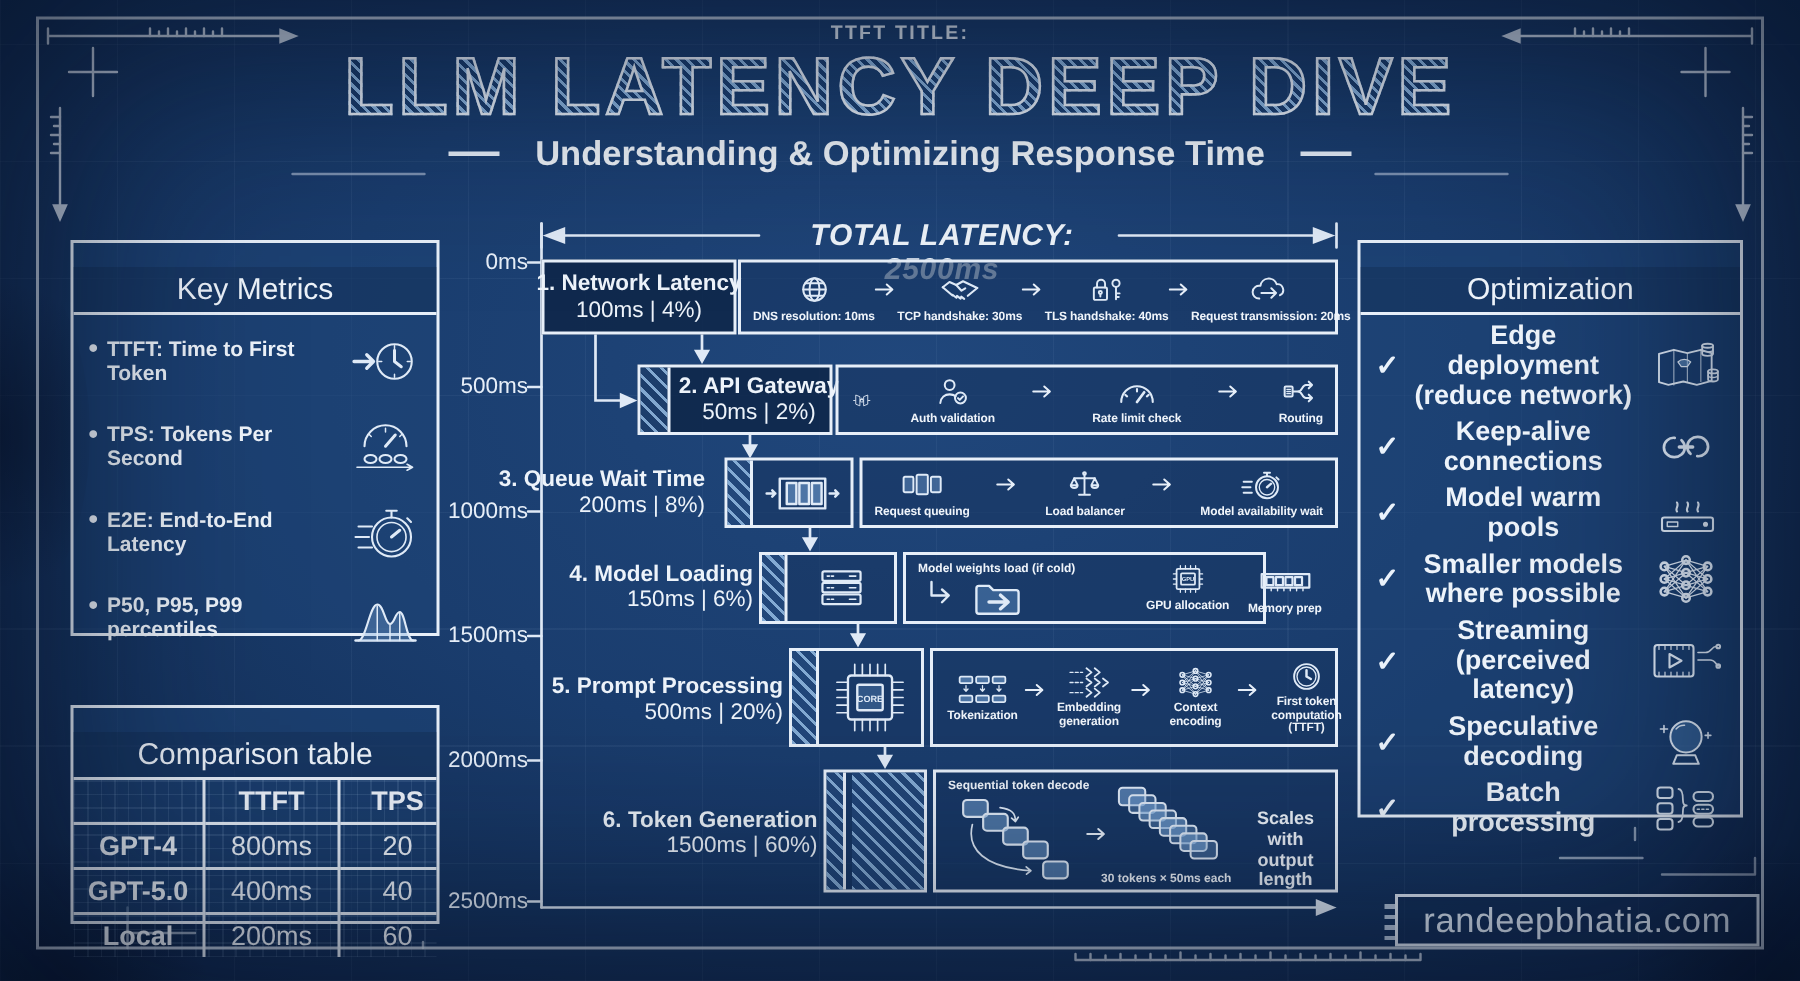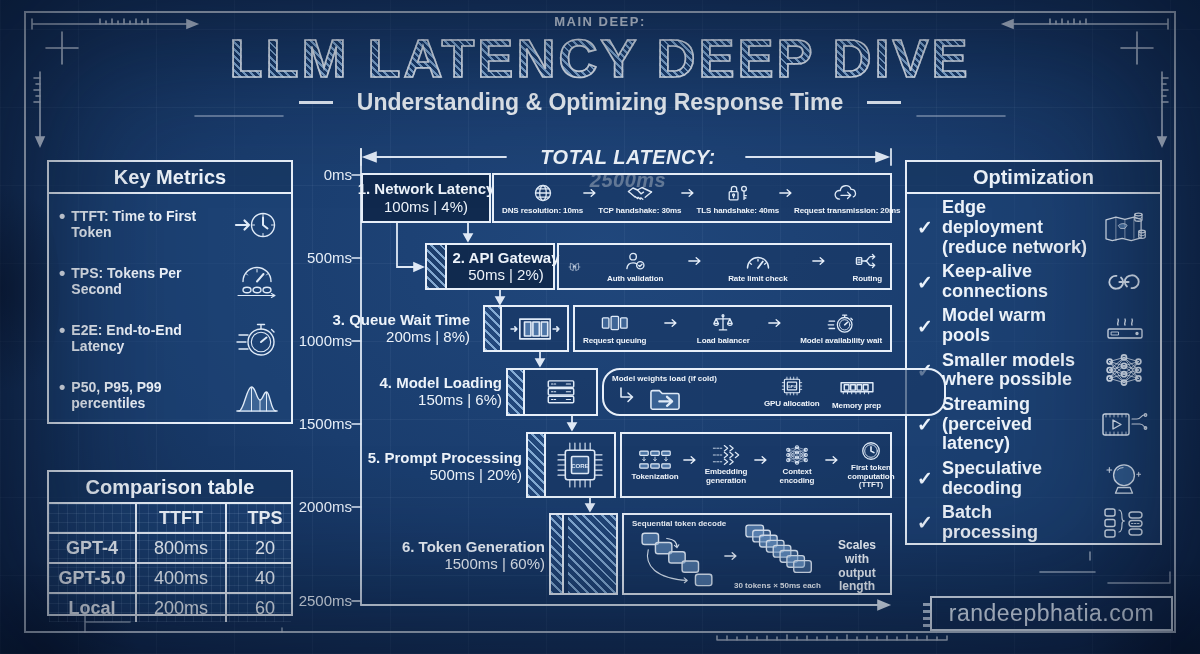--- a/index.html
+++ b/index.html
@@ -26,21 +26,21 @@
       -webkit-background-clip:text;background-clip:text;color:transparent;
       -webkit-text-stroke:1.7px #e9f1fb;}
   }
   .subtitle-row{margin-top:4px;display:flex;align-items:center;justify-content:center;gap:24px;}
   .dash{display:inline-block;width:34px;height:3px;background:#e9f1fb;}
   .subtitle{font-size:23px;font-weight:700;color:#f0f5fb;}
 
   
   .panel{position:absolute;border:2px solid #e7eff9;background:rgba(31,70,120,.55);box-sizing:border-box;}
   .panel-head{height:30px;border-bottom:2px solid #e7eff9;display:flex;align-items:center;justify-content:center;
-    font-size:20px;font-weight:700;background:rgba(18,40,75,.35);}
+    font-size:20px;font-weight:400;background:rgba(18,40,75,.35);margin-top:16px;}
   .box{position:absolute;border:2px solid #e7eff9;box-sizing:border-box;background:rgba(24,55,100,.65);}
   .labelbox{background:rgba(14,38,72,.85);}
   .hatch{background:repeating-linear-gradient(45deg, rgba(150,190,230,.85) 0 2px, rgba(44,86,143,.45) 2px 6.5px);}
 
   
   .km{left:47px;top:160px;width:246px;height:264px;}
   .km-body{display:flex;flex-direction:column;justify-content:space-around;height:228px;padding:2px 8px 2px 10px;}
   .km-item{display:flex;align-items:center;gap:6px;}
   .bullet{font-size:18px;font-weight:700;align-self:flex-start;line-height:1.15;}
   .km-text{flex:1;font-size:14px;font-weight:700;line-height:1.12;}
@@ -54,21 +54,21 @@
     background:
       repeating-linear-gradient(0deg, rgba(180,210,240,.12) 0 1px, transparent 1px 9px),
       repeating-linear-gradient(90deg, rgba(180,210,240,.12) 0 1px, transparent 1px 9px);}
   .cell{height:28px;display:flex;align-items:center;justify-content:center;font-size:18px;
     border-right:2px solid #e7eff9;border-bottom:2px solid #e7eff9;}
   .cell:nth-child(3n){border-right:none;padding-left:12px;}
   .cell.last{border-bottom:none;}
   .cell.hd,.cell.nm{font-weight:700;}
 
   
-  .opt{left:905px;top:160px;width:257px;height:385px;}
+  .opt{left:905px;top:160px;width:257px;height:385px;text-align:center;}
   .opt-body{display:flex;flex-direction:column;justify-content:space-around;height:349px;padding:2px 10px;}
   .opt-item{display:flex;align-items:center;gap:9px;}
   .check{font-size:19px;font-weight:700;color:#eaf2fb;}
   .opt-label{flex:1;font-size:18px;font-weight:700;line-height:1.1;max-width:158px;}
   .opt-ic{width:52px;display:flex;justify-content:center;color:#dfeaf7;}
   .opt-ic svg{height:36px;}
 
   
   .total-label{position:absolute;left:510px;top:146px;width:236px;text-align:center;
     font-size:20px;font-weight:800;letter-spacing:.5px;font-style:italic;}
@@ -165,21 +165,21 @@
     <path d="M572 416v10" stroke-width="1.8"></path>
       <polygon points="572,430 568,423 576,423" fill="#dfe9f6"></polygon>
     <path d="M590 498v9" stroke-width="1.8"></path>
       <polygon points="590,511 586,504 594,504" fill="#dfe9f6"></polygon>
 
     <path d="M361 605h521" stroke-width="1.8"></path>
       <polygon points="889,605 878,600.5 878,609.5" fill="#dfe9f6"></polygon>
   </svg>
 
   <header class="titleblock">
-    <div class="kicker">MAIN DEEP:</div>
+    <div class="kicker">TTFT TITLE:</div>
     <div class="title-main">LLM LATENCY DEEP DIVE</div>
     <div class="subtitle-row">
       <span class="dash"></span>
       <span class="subtitle">Understanding &amp; Optimizing Response Time</span>
       <span class="dash"></span>
     </div>
   </header>
 
   <section class="panel km">
     <div class="panel-head">
@@ -603,21 +603,21 @@
           <svg viewBox="0 0 34 26" width="36" height="28" fill="none" stroke="currentColor" stroke-width="1.4" stroke-linecap="round" stroke-linejoin="round">
             <rect x="5" y="2.5" width="24" height="6" rx="1"></rect>
             <rect x="5" y="9.8" width="24" height="6" rx="1"></rect>
             <rect x="5" y="17.1" width="24" height="6" rx="1"></rect>
             <path d="M8 5.5h4M8 12.8h4M8 20.1h4" stroke-dasharray="1.4 1.2" stroke-width="1"></path>
             <path d="M22 5.5h4M22 12.8h4M22 20.1h4" stroke-width="1"></path>
           </svg>
         </span>
     </div>
   </div>
-  <div class="box" style="left:602px;top:368px;width:344px;height:48px;border-radius:18px;">
+  <div class="box" style="left:602px;top:368px;width:242px;height:48px;">
     <div class="abs note" style="left:8px;top:4px;">Model weights load (if cold)</div>
     <span class="abs" style="left:14px;top:16px;color:#dfeaf7;"><svg viewBox="0 0 20 18" width="20" height="18" fill="none" stroke="currentColor" stroke-width="1.4" stroke-linecap="round" stroke-linejoin="round">
           <path d="M3 2v9h11m-4-4 4.5 4L10 15.5" stroke-width="1.6"></path>
         </svg></span>
     <span class="abs" style="left:44px;top:15px;color:#dfeaf7;"><svg viewBox="0 0 30 24" width="34" height="27" fill="none" stroke="currentColor" stroke-width="1.4" stroke-linecap="round" stroke-linejoin="round">
           <path d="M2.5 20V6.5A1.5 1.5 0 0 1 4 5h6l2.5 2.5H26a1.5 1.5 0 0 1 1.5 1.5v11a1.5 1.5 0 0 1-1.5 1.5H4A1.5 1.5 0 0 1 2.5 20z" fill="rgba(96,146,200,.45)"></path>
           <path d="M10 14.5h11m-4.2-4 4.5 4-4.5 4" stroke-width="2.1"></path>
         </svg></span>
     <div class="step abs" style="left:160px;top:5px;">
         <span class="ic">

